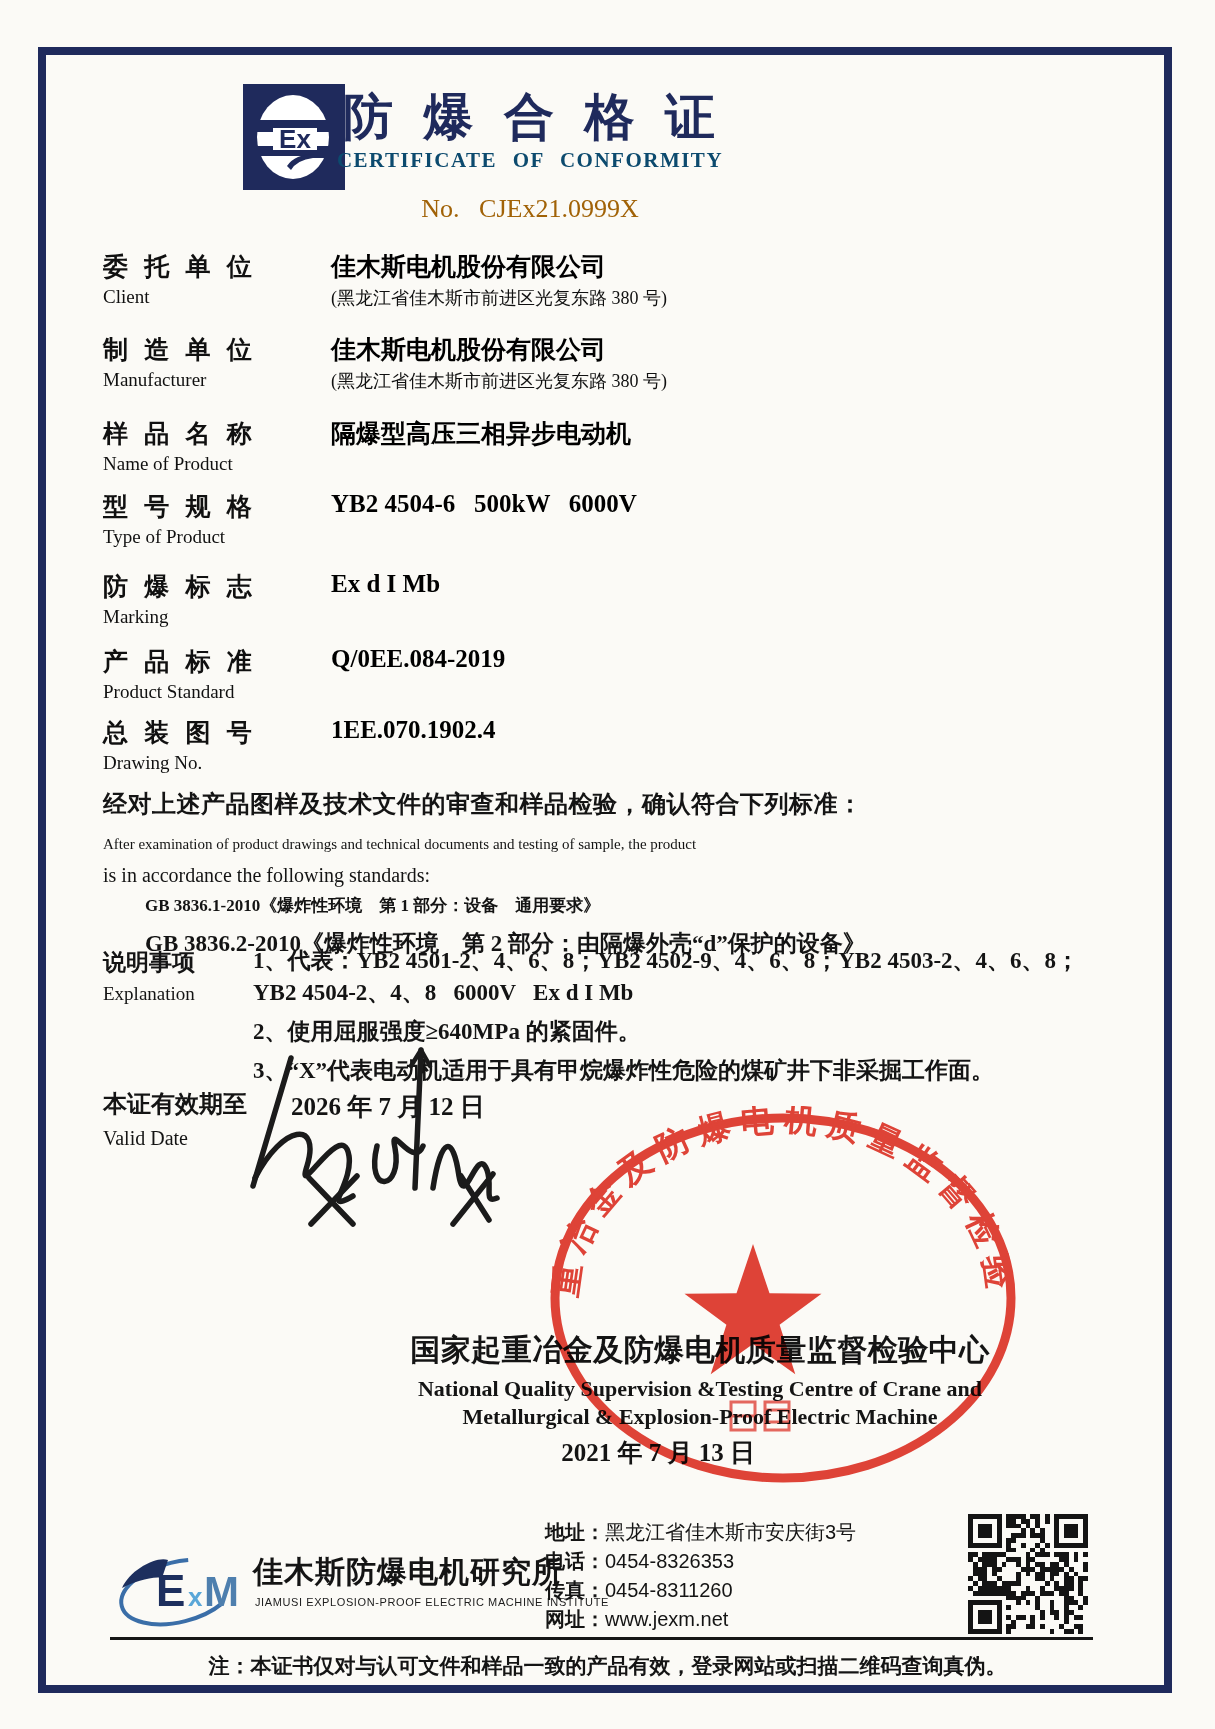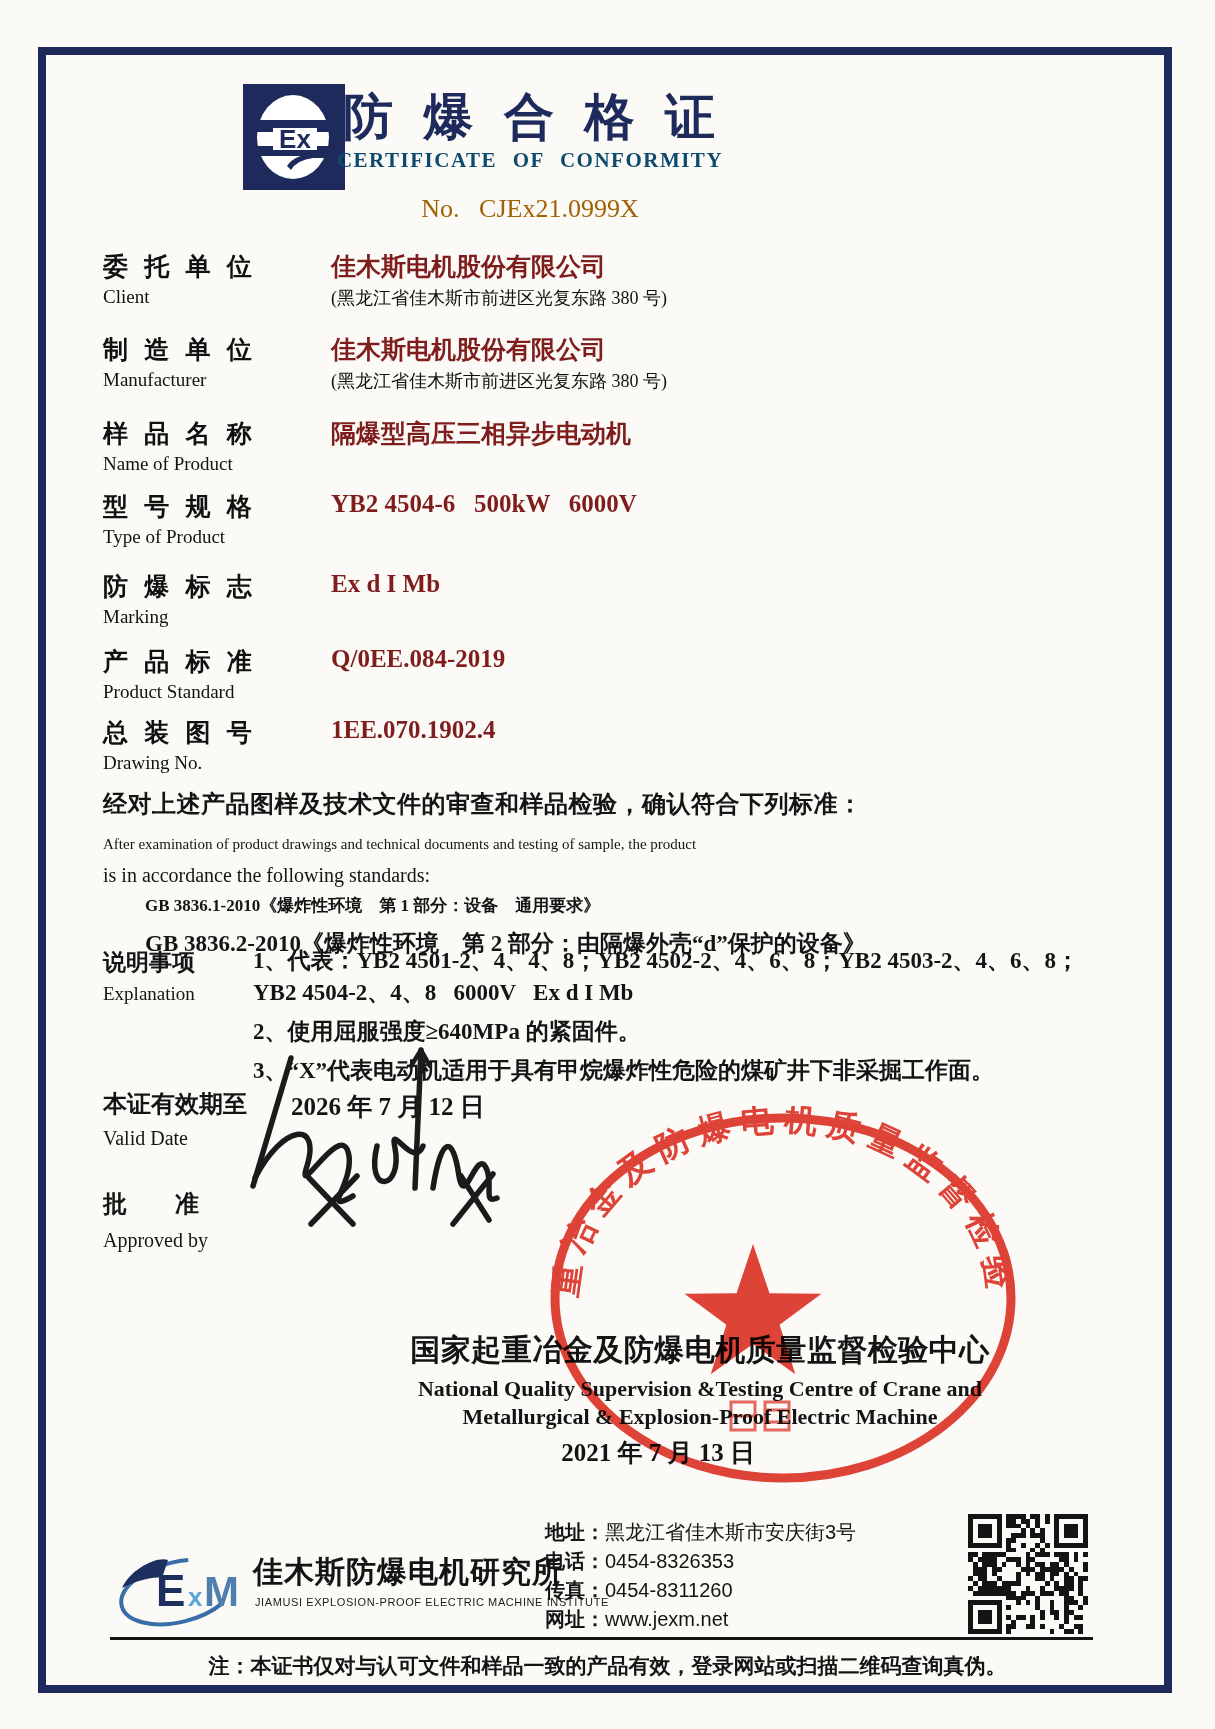--- a/index.html
+++ b/index.html
@@ -26,21 +26,21 @@
   }
   .cert-no{
     position:absolute;left:320px;top:194px;width:420px;text-align:center;
     font-size:26px;color:#a16207;white-space:pre-wrap;
   }
   
   .fields{position:absolute;left:103px;top:246px;width:1005px;}
   .frow{position:absolute;left:0;width:100%;}
   .frow .lab-cn{font-size:25px;font-weight:bold;word-spacing:8px;letter-spacing:1px;color:#101010;}
   .frow .lab-en{font-size:19px;margin-top:3px;color:#101010;}
-  .frow .val{position:absolute;left:228px;top:0;font-size:25px;font-weight:600;white-space:pre-wrap;color:#7f1d1d;}
+  .frow .val{position:absolute;left:228px;top:0;font-size:25px;font-weight:600;white-space:pre-wrap;color:#000000;}
   .frow .sub{position:absolute;left:228px;top:36px;font-size:18px;font-weight:normal;white-space:pre-wrap;color:#101010;}
   
   .statement{position:absolute;left:103px;top:788px;width:1005px;}
   .st-cn{position:absolute;top:0;left:0;font-size:24px;font-weight:bold;letter-spacing:0.5px;white-space:nowrap;}
   .st-en1{position:absolute;top:48px;left:0;font-size:15px;}
   .st-en2{position:absolute;top:76px;left:0;font-size:20px;}
   .st-gb1{position:absolute;top:106px;left:42px;font-size:17px;font-weight:600;white-space:pre-wrap;}
   .st-gb2{position:absolute;top:140px;left:42px;font-size:23px;font-weight:600;white-space:pre-wrap;}
   
   .explan{position:absolute;left:103px;top:945px;width:1002px;}
@@ -147,36 +147,32 @@
     <div class="st-en1">After examination of product drawings and technical documents and testing of sample, the product</div>
     <div class="st-en2">is in accordance the following standards:</div>
     <div class="st-gb1">GB 3836.1-2010《爆炸性环境　第 1 部分：设备　通用要求》</div>
     <div class="st-gb2">GB 3836.2-2010《爆炸性环境　第 2 部分：由隔爆外壳“d”保护的设备》</div>
   </div>
 
   <div class="explan">
     <div class="ex-lab-cn">说明事项</div>
     <div class="ex-lab-en">Explanation</div>
     <div class="ex-items">
-      <div>1、代表：YB2 4501-2、4、4、8；YB2 4502-2、4、6、8；YB2 4503-2、4、6、8；YB2 4504-2、4、8   6000V   Ex d I Mb</div>
+      <div>1、代表：YB2 4501-2、4、6、8；YB2 4502-9、4、6、8；YB2 4503-2、4、6、8；YB2 4504-2、4、8   6000V   Ex d I Mb</div>
       <div>2、使用屈服强度≥640MPa 的紧固件。</div>
       <div>3、“X”代表电动机适用于具有甲烷爆炸性危险的煤矿井下非采掘工作面。</div>
     </div>
   </div>
 
   <div class="valid">
     <div class="lab-cn">本证有效期至</div>
     <div class="lab-en">Valid Date</div>
     <div class="val">2026 年 7 月 12 日</div>
   </div>
 
-  <div class="approved">
-    <div class="lab-cn">批　　准</div>
-    <div class="lab-en">Approved by</div>
-  </div>
 
   <svg class="signature" viewBox="0 0 290 250">
     <g fill="none" stroke="#1b1b1b" stroke-width="5.5" stroke-linecap="round">
       <path d="M66 30 L28 158"></path>
       <path d="M30 150 C58 96, 96 92, 82 138 C70 176, 118 88, 124 128 C128 156, 96 186, 128 168"></path>
       <path d="M84 150 l44 46 M132 148 l-46 48"></path>
       <path d="M152 118 C140 168, 178 162, 170 120 C164 92, 188 142, 198 118"></path>
       <path d="M196 22 L190 160"></path>
       <path d="M196 22 l-10 16 M196 22 l9 16" stroke-width="4.5"></path>
       <path d="M208 160 C216 108, 228 106, 234 148 C240 182, 252 116, 262 142 C268 158, 258 176, 272 170"></path>

